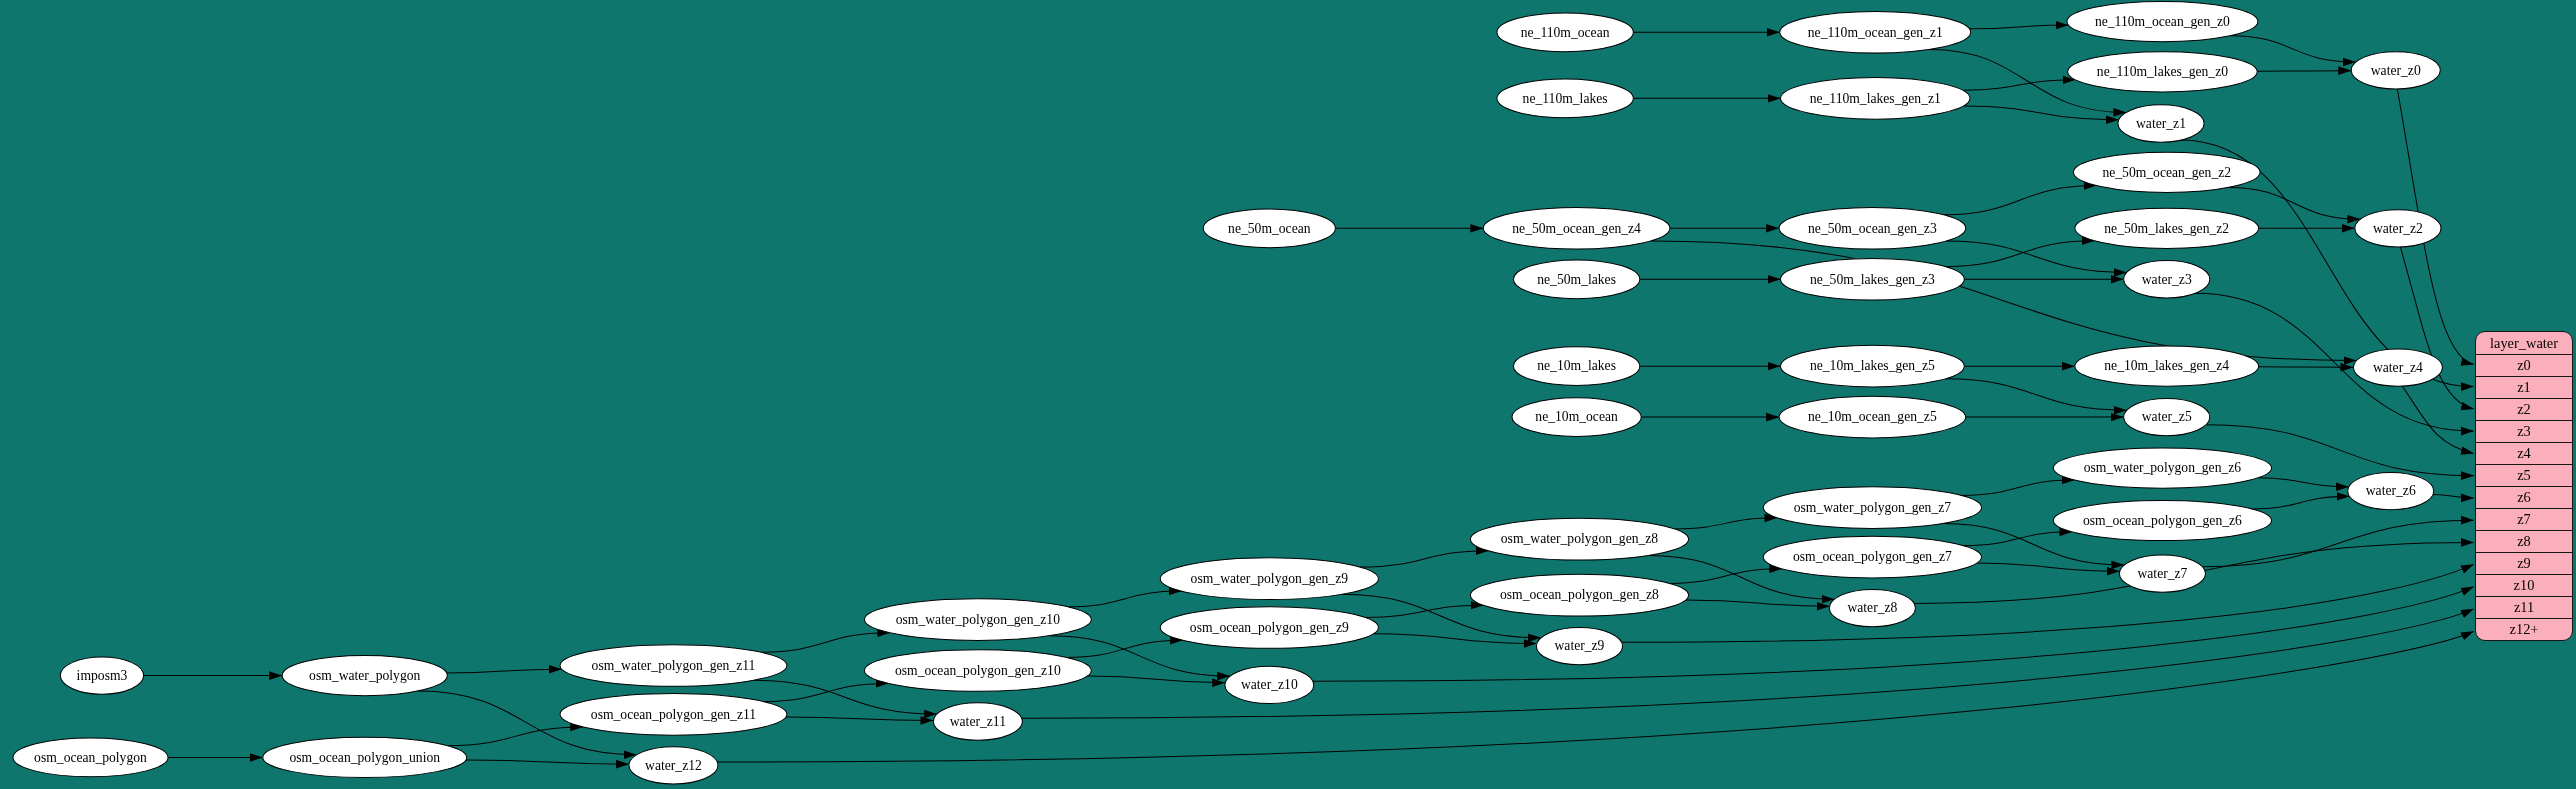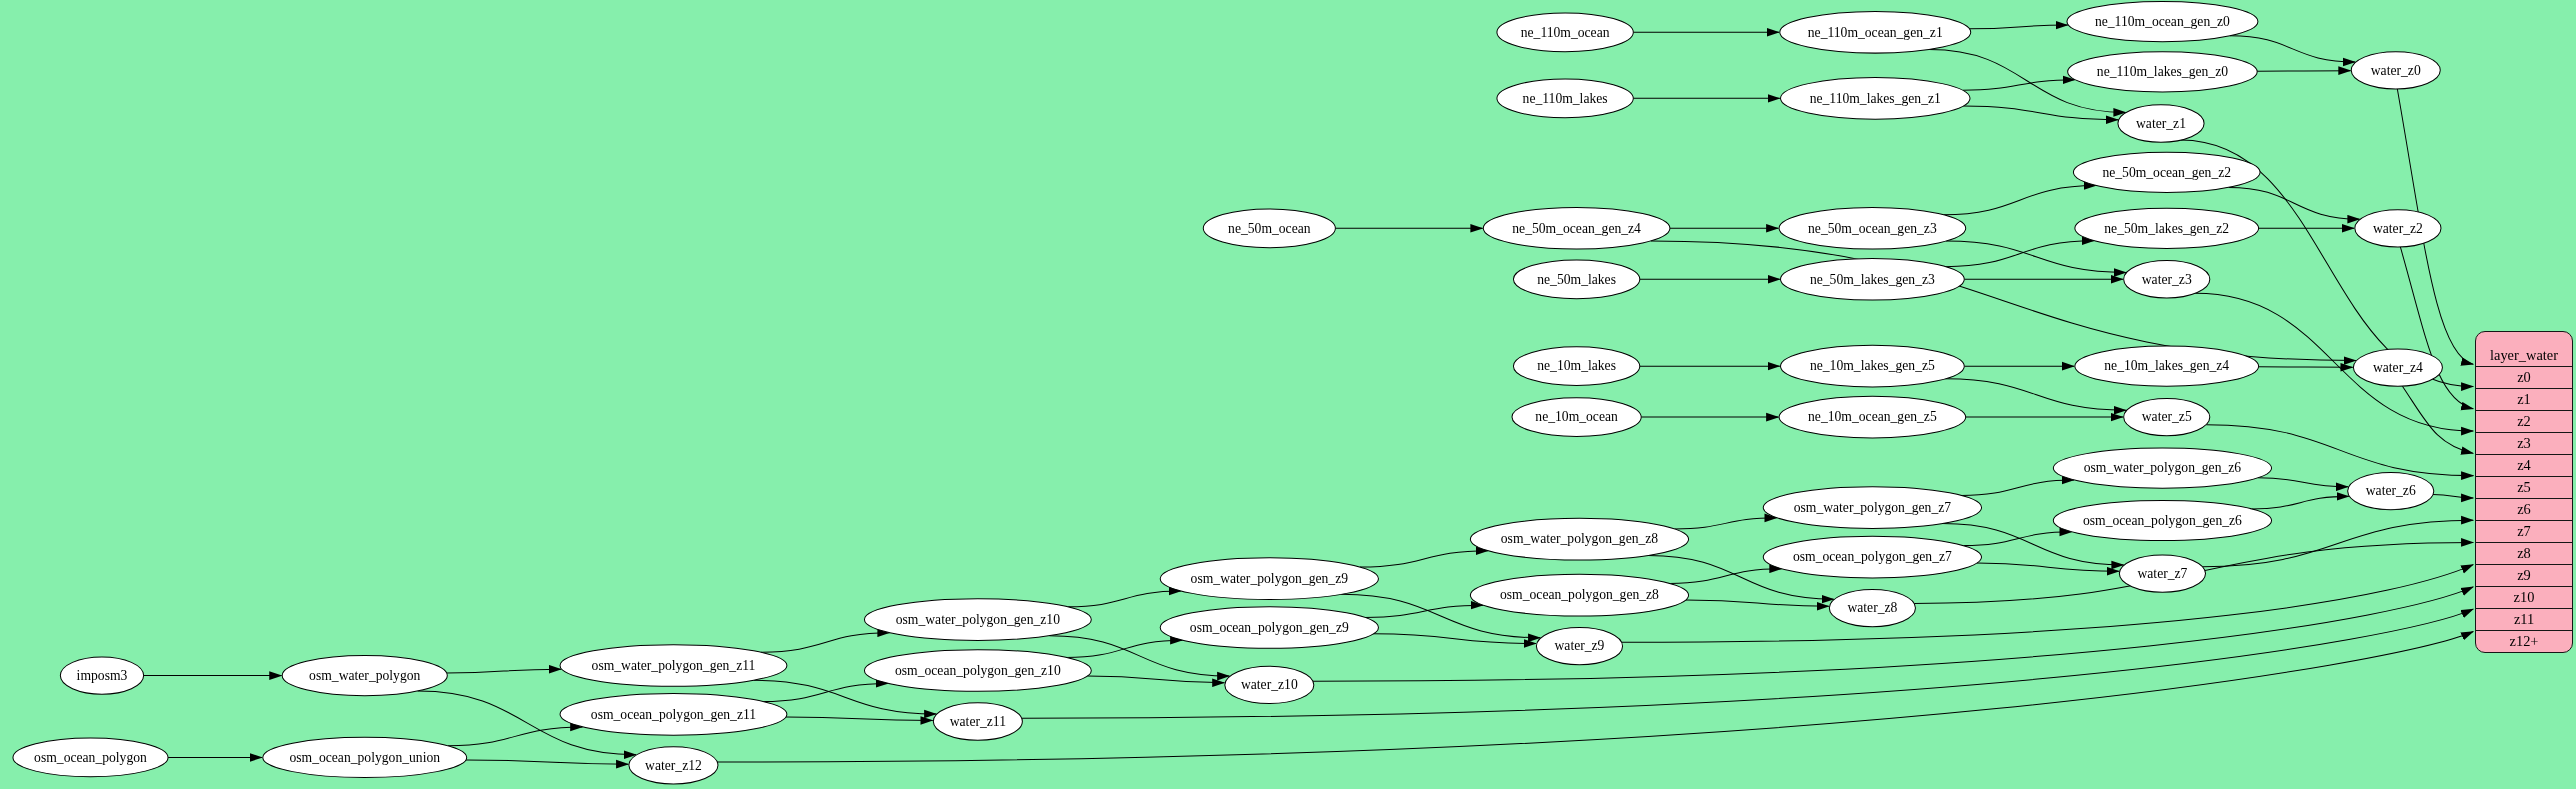--- a/index.html
+++ b/index.html
@@ -5,21 +5,21 @@
   html, body { margin: 0; padding: 0; }
   body {
     width: 2576px; height: 789px;
     background: #ffffff;
     font-family: "Liberation Serif", serif;
     overflow: hidden;
   }
   .canvas {
     position: relative;
     width: 2576px; height: 789px;
-    background: #86efac;
+    background: #0f766e;
   }
   #graph-svg { position: absolute; left: 0; top: 0; }
   #graph-svg text {
     font-family: "Liberation Serif", serif;
     font-size: 19px;
     fill: #000000;
     text-anchor: middle;
   }
   #graph-svg .edge { fill: none; stroke: #000000; stroke-width: 1.4px; }
   #graph-svg ellipse { fill: #ffffff; stroke: #000000; stroke-width: 1.4px; }
@@ -32,21 +32,20 @@
     border: 1.4px solid #161616;
     border-radius: 10px;
     overflow: hidden;
     text-align: center;
     color: #000000;
     font-size: 14.4px;
   }
   .lt-header {
     height: 22px; line-height: 22px;
     box-sizing: border-box;
-    margin-top: 12px;
   }
   .lt-row {
     height: 22px; line-height: 21px;
     border-top: 1.1px solid #161616;
     box-sizing: border-box;
     font-family: Liberation Serif, serif;
   }
 </style>
 </head>
 <body style="background: rgb(255, 255, 255);">

